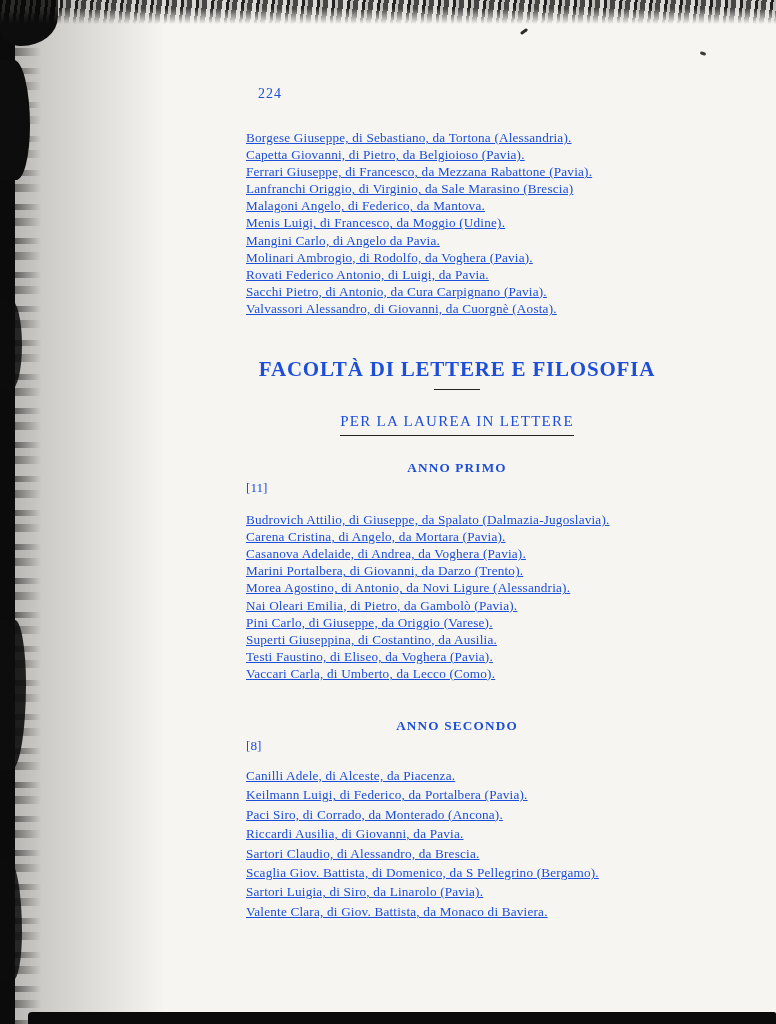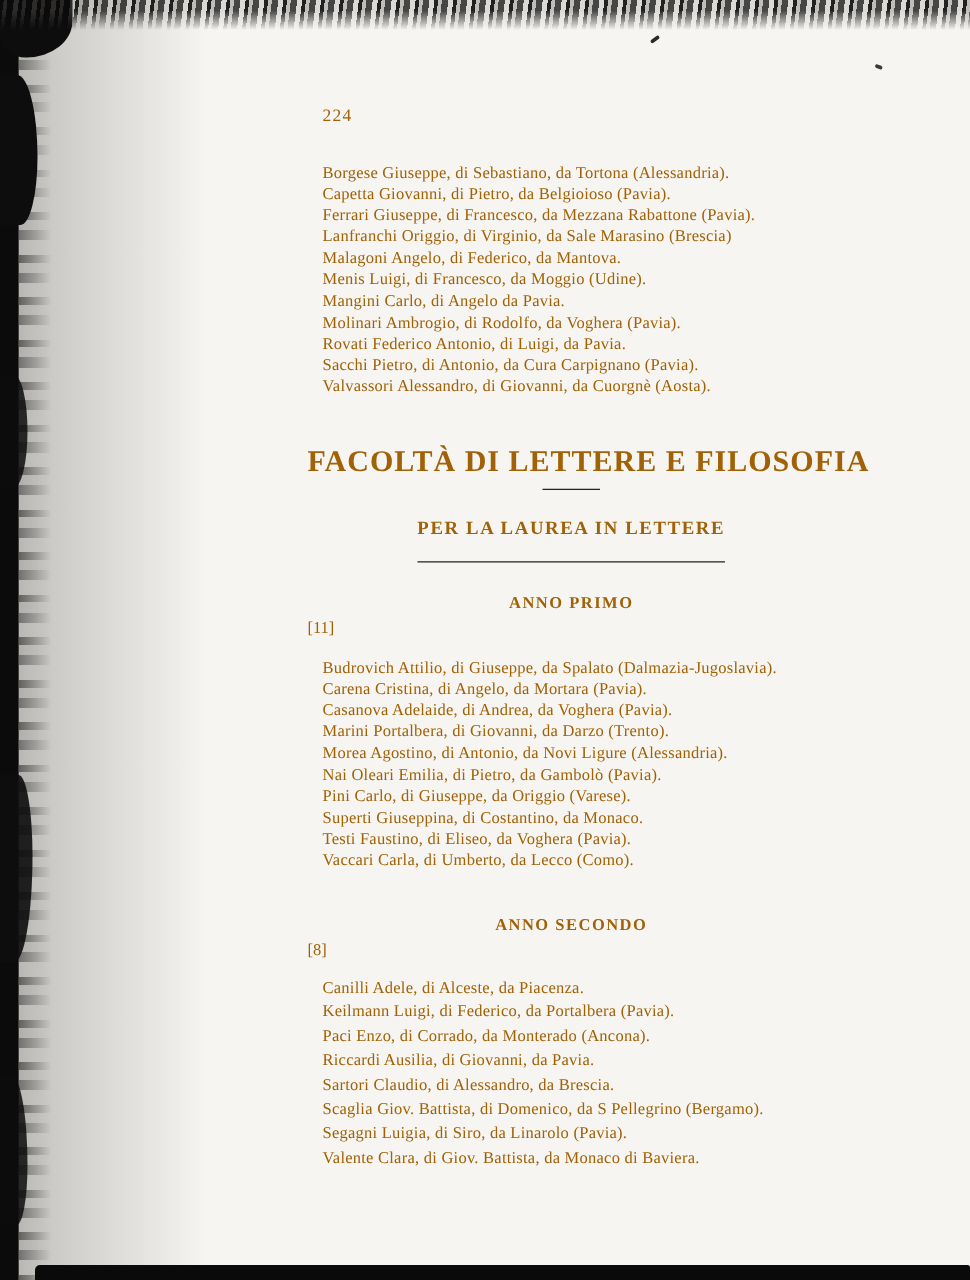--- a/index.html
+++ b/index.html
@@ -4,21 +4,21 @@
 <style>
   html, body { margin: 0; padding: 0; background: #e9e8e4; }
 
   .scan-page {
     position: relative;
     width: 776px;
     height: 1024px;
     background: #f6f5f1;
     overflow: hidden;
     font-family: "Liberation Serif", "DejaVu Serif", serif;
-    color: #a16207;
+    color: #1d4ed8;
   }
 
   
   .edge-left {
     position: absolute; left: 0; top: 0; width: 15px; height: 100%;
     background: #0b0b0b;
   }
   .edge-left-streaks {
     position: absolute; left: 15px; top: 0; width: 26px; height: 100%;
     background:
@@ -59,53 +59,53 @@
 
   
   .content {
     position: absolute; left: 246px; top: 86px; width: 422px;
   }
   .page-number {
     margin: 0 0 0 12px;
     font-size: 14px;
     letter-spacing: 1px;
   }
-  .entries { margin: 12px; padding: 0; }
+  .entries { margin: 0; padding: 0; text-decoration: underline; }
   .entries .entry {
     margin: 0;
     font-size: 13.2px;
     line-height: 17.1px;
     white-space: nowrap;
     letter-spacing: 0.2px;
   }
   .entries.wide-leading .entry { line-height: 19.4px; }
 
   .first-list { margin-top: 27px; }
 
   .faculty-heading {
     margin: 40px 0 0 0;
     text-align: center;
-    font-size: 24px;
+    font-size: 21px;
     font-weight: bold;
     letter-spacing: 0.8px;
     white-space: nowrap;
   }
   .rule-short {
     width: 46px; height: 0;
     border-top: 1.5px solid #222;
     margin: 7px auto 0 auto;
   }
   .degree-heading-wrap { text-align: center; margin-top: 22px; }
   .degree-heading {
     display: inline-block;
     font-size: 15px;
-    font-weight: bold;
+    font-weight: normal;
     letter-spacing: 1.3px;
     border-bottom: 1.2px solid #222;
-    padding-bottom: 17px;
+    padding-bottom: 5px;
     white-space: nowrap;
   }
   .anno-label {
     margin: 0; text-align: center;
     font-size: 13.2px; font-weight: bold; letter-spacing: 1.2px;
   }
   .anno-primo-label { margin-top: 24px; }
   .anno-secondo-label { margin-top: 36px; }
   .anno-count {
     margin: 4px 0 0 0; 
@@ -161,33 +161,33 @@
     <p class="anno-count">[11]</p>
 
     <div class="entries list-anno-primo">
         <p class="entry">Budrovich Attilio, di Giuseppe, da Spalato (Dalmazia-Jugoslavia).</p>
         <p class="entry">Carena Cristina, di Angelo, da Mortara (Pavia).</p>
         <p class="entry">Casanova Adelaide, di Andrea, da Voghera (Pavia).</p>
         <p class="entry">Marini Portalbera, di Giovanni, da Darzo (Trento).</p>
         <p class="entry">Morea Agostino, di Antonio, da Novi Ligure (Alessandria).</p>
         <p class="entry">Nai Oleari Emilia, di Pietro, da Gambolò (Pavia).</p>
         <p class="entry">Pini Carlo, di Giuseppe, da Origgio (Varese).</p>
-        <p class="entry">Superti Giuseppina, di Costantino, da Monaco.</p>
+        <p class="entry">Superti Giuseppina, di Costantino, da Ausilia.</p>
         <p class="entry">Testi Faustino, di Eliseo, da Voghera (Pavia).</p>
         <p class="entry">Vaccari Carla, di Umberto, da Lecco (Como).</p>
       </div>
 
     <p class="anno-label anno-secondo-label">ANNO SECONDO</p>
     <p class="anno-count">[8]</p>
 
     <div class="entries wide-leading list-anno-secondo">
         <p class="entry">Canilli Adele, di Alceste, da Piacenza.</p>
         <p class="entry">Keilmann Luigi, di Federico, da Portalbera (Pavia).</p>
-        <p class="entry">Paci Enzo, di Corrado, da Monterado (Ancona).</p>
+        <p class="entry">Paci Siro, di Corrado, da Monterado (Ancona).</p>
         <p class="entry">Riccardi Ausilia, di Giovanni, da Pavia.</p>
         <p class="entry">Sartori Claudio, di Alessandro, da Brescia.</p>
         <p class="entry">Scaglia Giov. Battista, di Domenico, da S Pellegrino (Bergamo).</p>
-        <p class="entry">Segagni Luigia, di Siro, da Linarolo (Pavia).</p>
+        <p class="entry">Sartori Luigia, di Siro, da Linarolo (Pavia).</p>
         <p class="entry">Valente Clara, di Giov. Battista, da Monaco di Baviera.</p>
       </div>
 
   </div>
 </div>
 
 </body></html>

